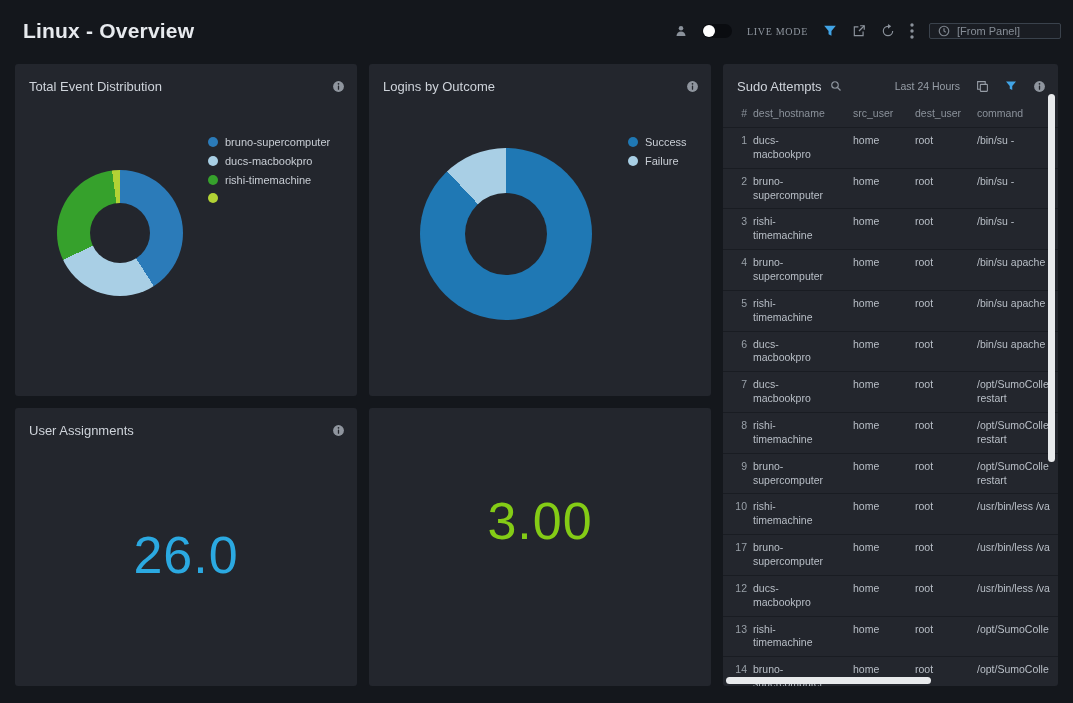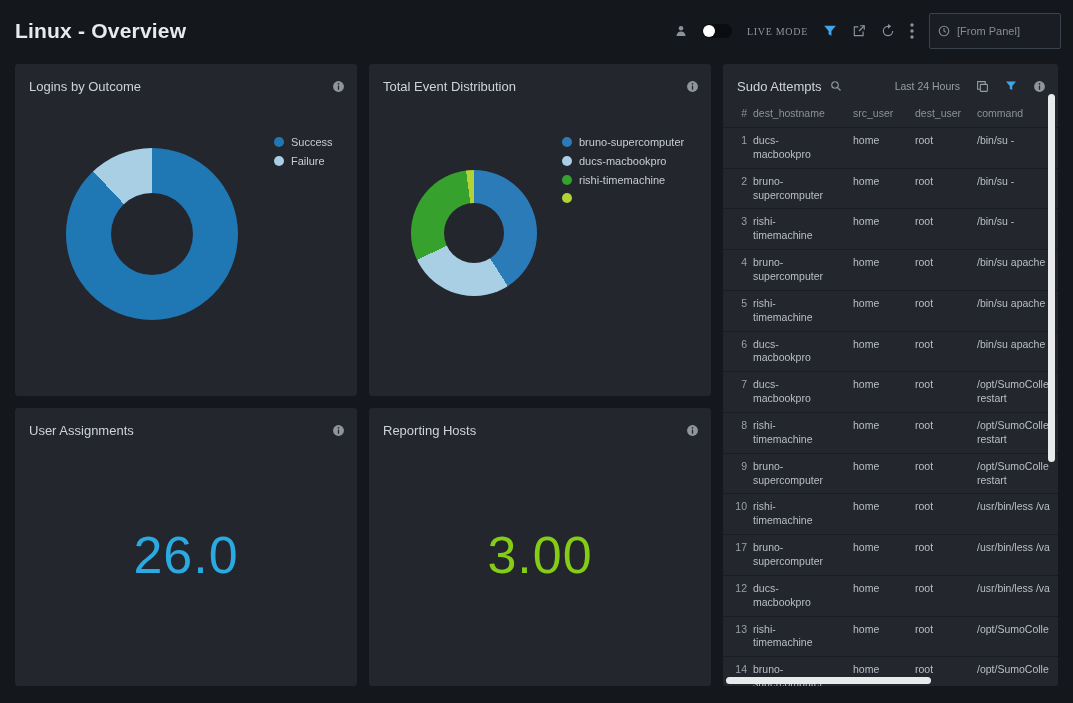--- a/index.html
+++ b/index.html
@@ -2,29 +2,29 @@
 <html><head>
 <meta charset="utf-8">
 <style>
   * { margin:0; padding:0; box-sizing:border-box; }
   html,body { width:1073px; height:703px; background:#14171c; overflow:hidden;
               font-family:"Liberation Sans", sans-serif; }
 
   
   .topbar { position:absolute; top:0; left:0; right:0; height:62px;
             display:flex; align-items:center; justify-content:space-between;
-            padding:0 12px 0 15px; }
+            padding:0 12px 0 23px; }
   .page-title { color:#e7eaee; font-size:21px; font-weight:700; letter-spacing:.2px; }
   .controls { display:flex; align-items:center; gap:15px; }
   .icn { display:inline-flex; align-items:center; justify-content:center; }
   .icn svg { display:block; }
   .toggle { width:30px; height:14px; background:#0a0c10; border-radius:7px; position:relative; }
   .knob { position:absolute; left:1px; top:1px; width:12px; height:12px; border-radius:50%; background:#ffffff; }
   .livemode { font-size:10px; color:#8f969f; letter-spacing:.7px;font-family:Liberation Serif, serif; }
-  .time-box { display:flex; align-items:center; gap:7px; width:132px; height:36px;
+  .time-box { display:flex; align-items:center; gap:7px; width:132px; height:16px;
               border:1px solid #3a424c; background:#1a1d23; border-radius:2px;
               padding:0 8px; }
   .time-text { color:#868d96; font-size:11px; }
 
   
   .grid { position:absolute; top:64px; left:15px; width:1043px; height:622px;
           display:grid; grid-template-columns:342px 342px 335px;
           grid-template-rows:332px 278px; gap:12px; }
   .panel { background:#23262d; border-radius:3px; position:relative; overflow:hidden; }
   .p-sudo { grid-column:3; grid-row:1 / 3; }
@@ -122,86 +122,86 @@
         <span class="time-text">[From Panel]</span>
       </div>
     </div>
   </header>
 
   <main class="grid">
 
     <section class="panel">
       <div class="panel-head">
         <span class="head-left">
-          <span class="panel-title">Logins by Outcome</span>
+          <span class="panel-title">Total Event Distribution</span>
         </span>
         <span class="head-right">
           <span class="icn">
             <svg width="13" height="13" viewBox="0 0 24 24">
                 <circle cx="12" cy="12" r="10" fill="#8f959e"></circle>
                 <circle cx="12" cy="7" r="1.6" fill="#23262d"></circle>
                 <rect x="10.8" y="10" width="2.4" height="8" rx="1" fill="#23262d"></rect>
               </svg>
           </span>
         </span>
       </div>
       <div class="panel-body">
-        <div class="donut d2" style="background: conic-gradient(rgb(31, 120, 180) 0%, rgb(31, 120, 180) 88%, rgb(169, 207, 229) 88%, rgb(169, 207, 229) 100%);"></div>
-        <ul class="legend l2">
-
-            <li class="legend-item">
-              <span class="dot" style="background: rgb(31, 120, 180);"></span>
-              <span class="legend-label">Success</span>
+        <div class="donut d1" style="background: conic-gradient(rgb(43, 123, 185) 0%, rgb(43, 123, 185) 41%, rgb(169, 207, 229) 41%, rgb(169, 207, 229) 68%, rgb(54, 161, 44) 68%, rgb(54, 161, 44) 98%, rgb(178, 210, 53) 98%, rgb(178, 210, 53) 100%);"></div>
+        <ul class="legend l1">
+
+            <li class="legend-item">
+              <span class="dot" style="background: rgb(43, 123, 185);"></span>
+              <span class="legend-label">bruno-supercomputer</span>
             </li>
 
             <li class="legend-item">
               <span class="dot" style="background: rgb(169, 207, 229);"></span>
-              <span class="legend-label">Failure</span>
+              <span class="legend-label">ducs-macbookpro</span>
+            </li>
+
+            <li class="legend-item">
+              <span class="dot" style="background: rgb(54, 161, 44);"></span>
+              <span class="legend-label">rishi-timemachine</span>
+            </li>
+
+            <li class="legend-item">
+              <span class="dot" style="background: rgb(178, 210, 53);"></span>
+              <span class="legend-label"></span>
             </li>
           </ul>
       </div>
     </section>
 
     <section class="panel">
       <div class="panel-head">
         <span class="head-left">
-          <span class="panel-title">Total Event Distribution</span>
+          <span class="panel-title">Logins by Outcome</span>
         </span>
         <span class="head-right">
           <span class="icn">
             <svg width="13" height="13" viewBox="0 0 24 24">
                 <circle cx="12" cy="12" r="10" fill="#8f959e"></circle>
                 <circle cx="12" cy="7" r="1.6" fill="#23262d"></circle>
                 <rect x="10.8" y="10" width="2.4" height="8" rx="1" fill="#23262d"></rect>
               </svg>
           </span>
         </span>
       </div>
       <div class="panel-body">
-        <div class="donut d1" style="background: conic-gradient(rgb(43, 123, 185) 0%, rgb(43, 123, 185) 41%, rgb(169, 207, 229) 41%, rgb(169, 207, 229) 68%, rgb(54, 161, 44) 68%, rgb(54, 161, 44) 98%, rgb(178, 210, 53) 98%, rgb(178, 210, 53) 100%);"></div>
-        <ul class="legend l1">
-
-            <li class="legend-item">
-              <span class="dot" style="background: rgb(43, 123, 185);"></span>
-              <span class="legend-label">bruno-supercomputer</span>
+        <div class="donut d2" style="background: conic-gradient(rgb(31, 120, 180) 0%, rgb(31, 120, 180) 88%, rgb(169, 207, 229) 88%, rgb(169, 207, 229) 100%);"></div>
+        <ul class="legend l2">
+
+            <li class="legend-item">
+              <span class="dot" style="background: rgb(31, 120, 180);"></span>
+              <span class="legend-label">Success</span>
             </li>
 
             <li class="legend-item">
               <span class="dot" style="background: rgb(169, 207, 229);"></span>
-              <span class="legend-label">ducs-macbookpro</span>
-            </li>
-
-            <li class="legend-item">
-              <span class="dot" style="background: rgb(54, 161, 44);"></span>
-              <span class="legend-label">rishi-timemachine</span>
-            </li>
-
-            <li class="legend-item">
-              <span class="dot" style="background: rgb(178, 210, 53);"></span>
-              <span class="legend-label"></span>
+              <span class="legend-label">Failure</span>
             </li>
           </ul>
       </div>
     </section>
 
     <section class="panel p-sudo">
       <div class="panel-head">
         <span class="head-left">
           <span class="panel-title">Sudo Attempts</span>
           <span class="icn">
@@ -394,31 +394,17 @@
                 <circle cx="12" cy="7" r="1.6" fill="#23262d"></circle>
                 <rect x="10.8" y="10" width="2.4" height="8" rx="1" fill="#23262d"></rect>
               </svg>
           </span>
         </span>
       </div>
       <div class="big-value" style="color: rgb(43, 169, 225);">26.0</div>
     </section>
 
     <section class="panel">
-      <div class="panel-head">
-        <span class="head-left">
-          <span class="panel-title">Reporting Hosts</span>
-        </span>
-        <span class="head-right">
-          <span class="icn">
-            <svg width="13" height="13" viewBox="0 0 24 24">
-                <circle cx="12" cy="12" r="10" fill="#8f959e"></circle>
-                <circle cx="12" cy="7" r="1.6" fill="#23262d"></circle>
-                <rect x="10.8" y="10" width="2.4" height="8" rx="1" fill="#23262d"></rect>
-              </svg>
-          </span>
-        </span>
-      </div>
       <div class="big-value" style="color: #84cc16;">3.00</div>
     </section>
 
   </main>
 </div>
 
 </body></html>

